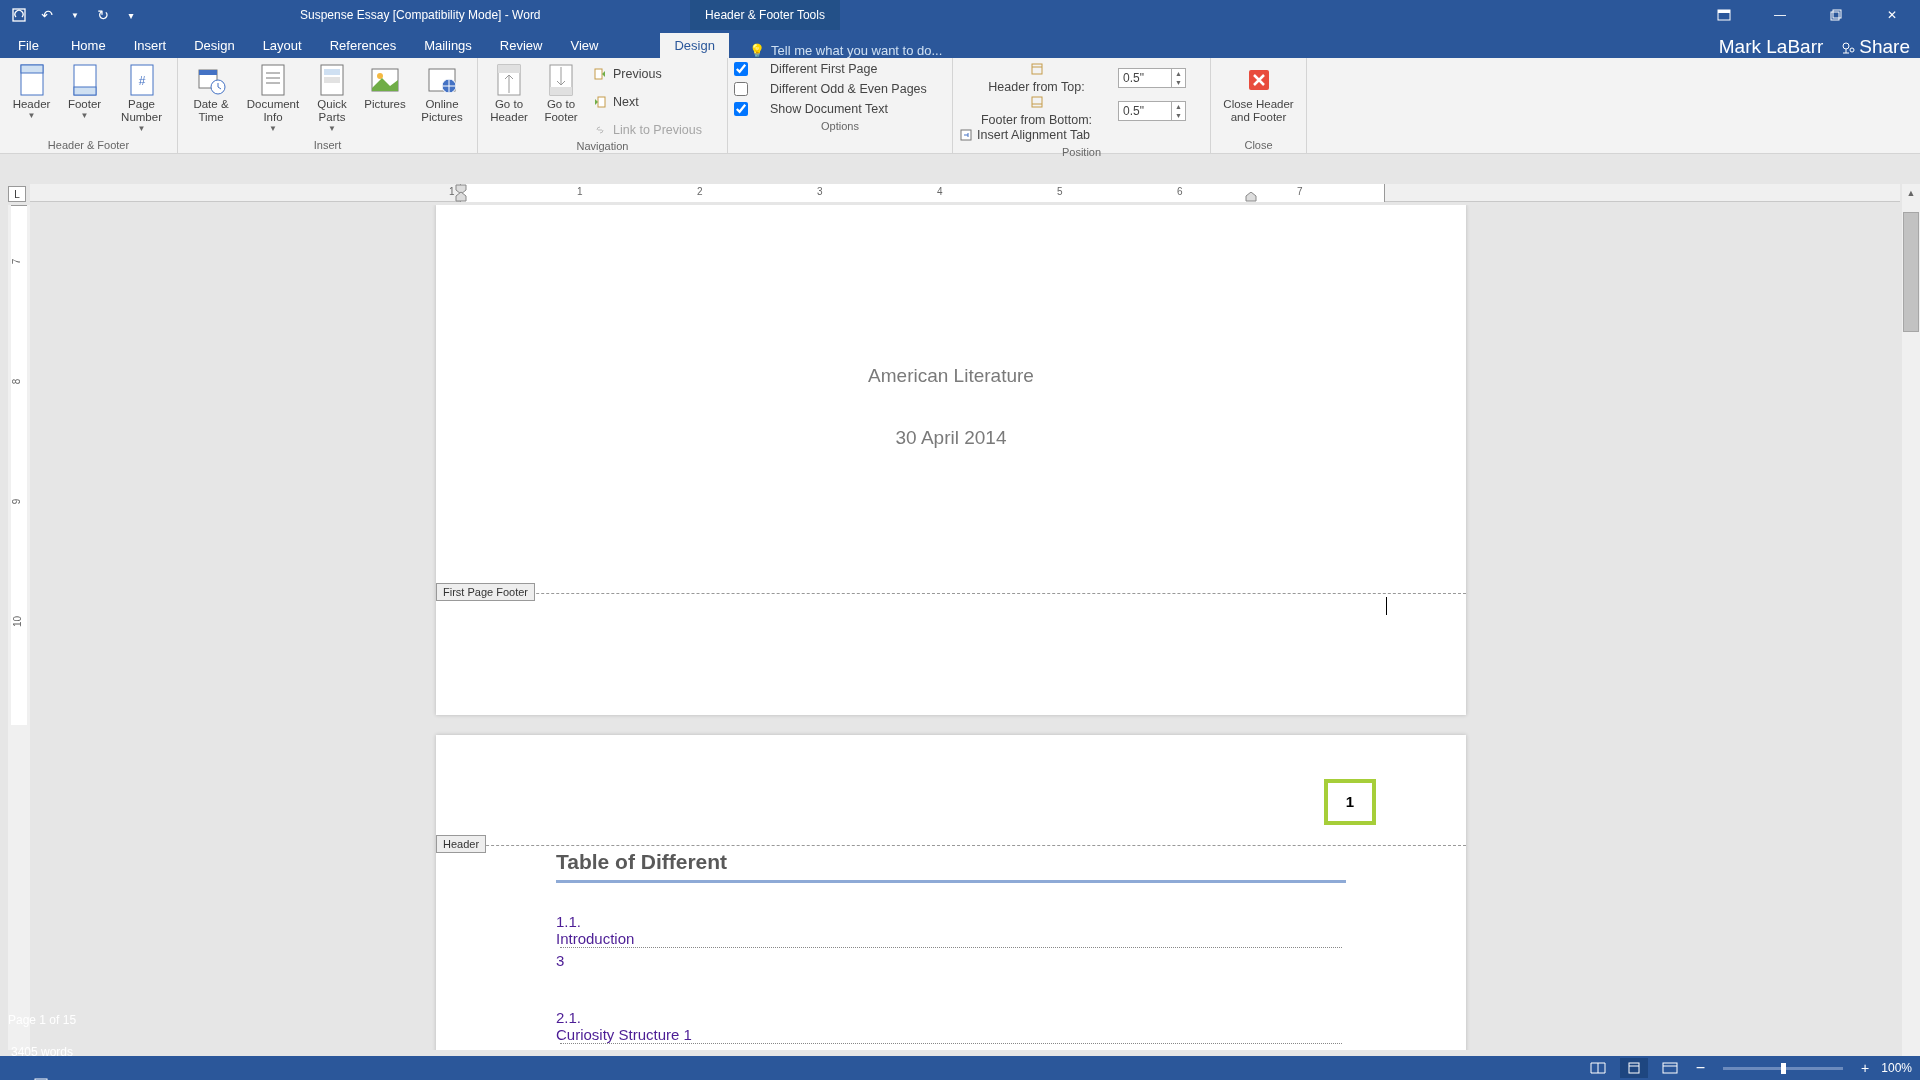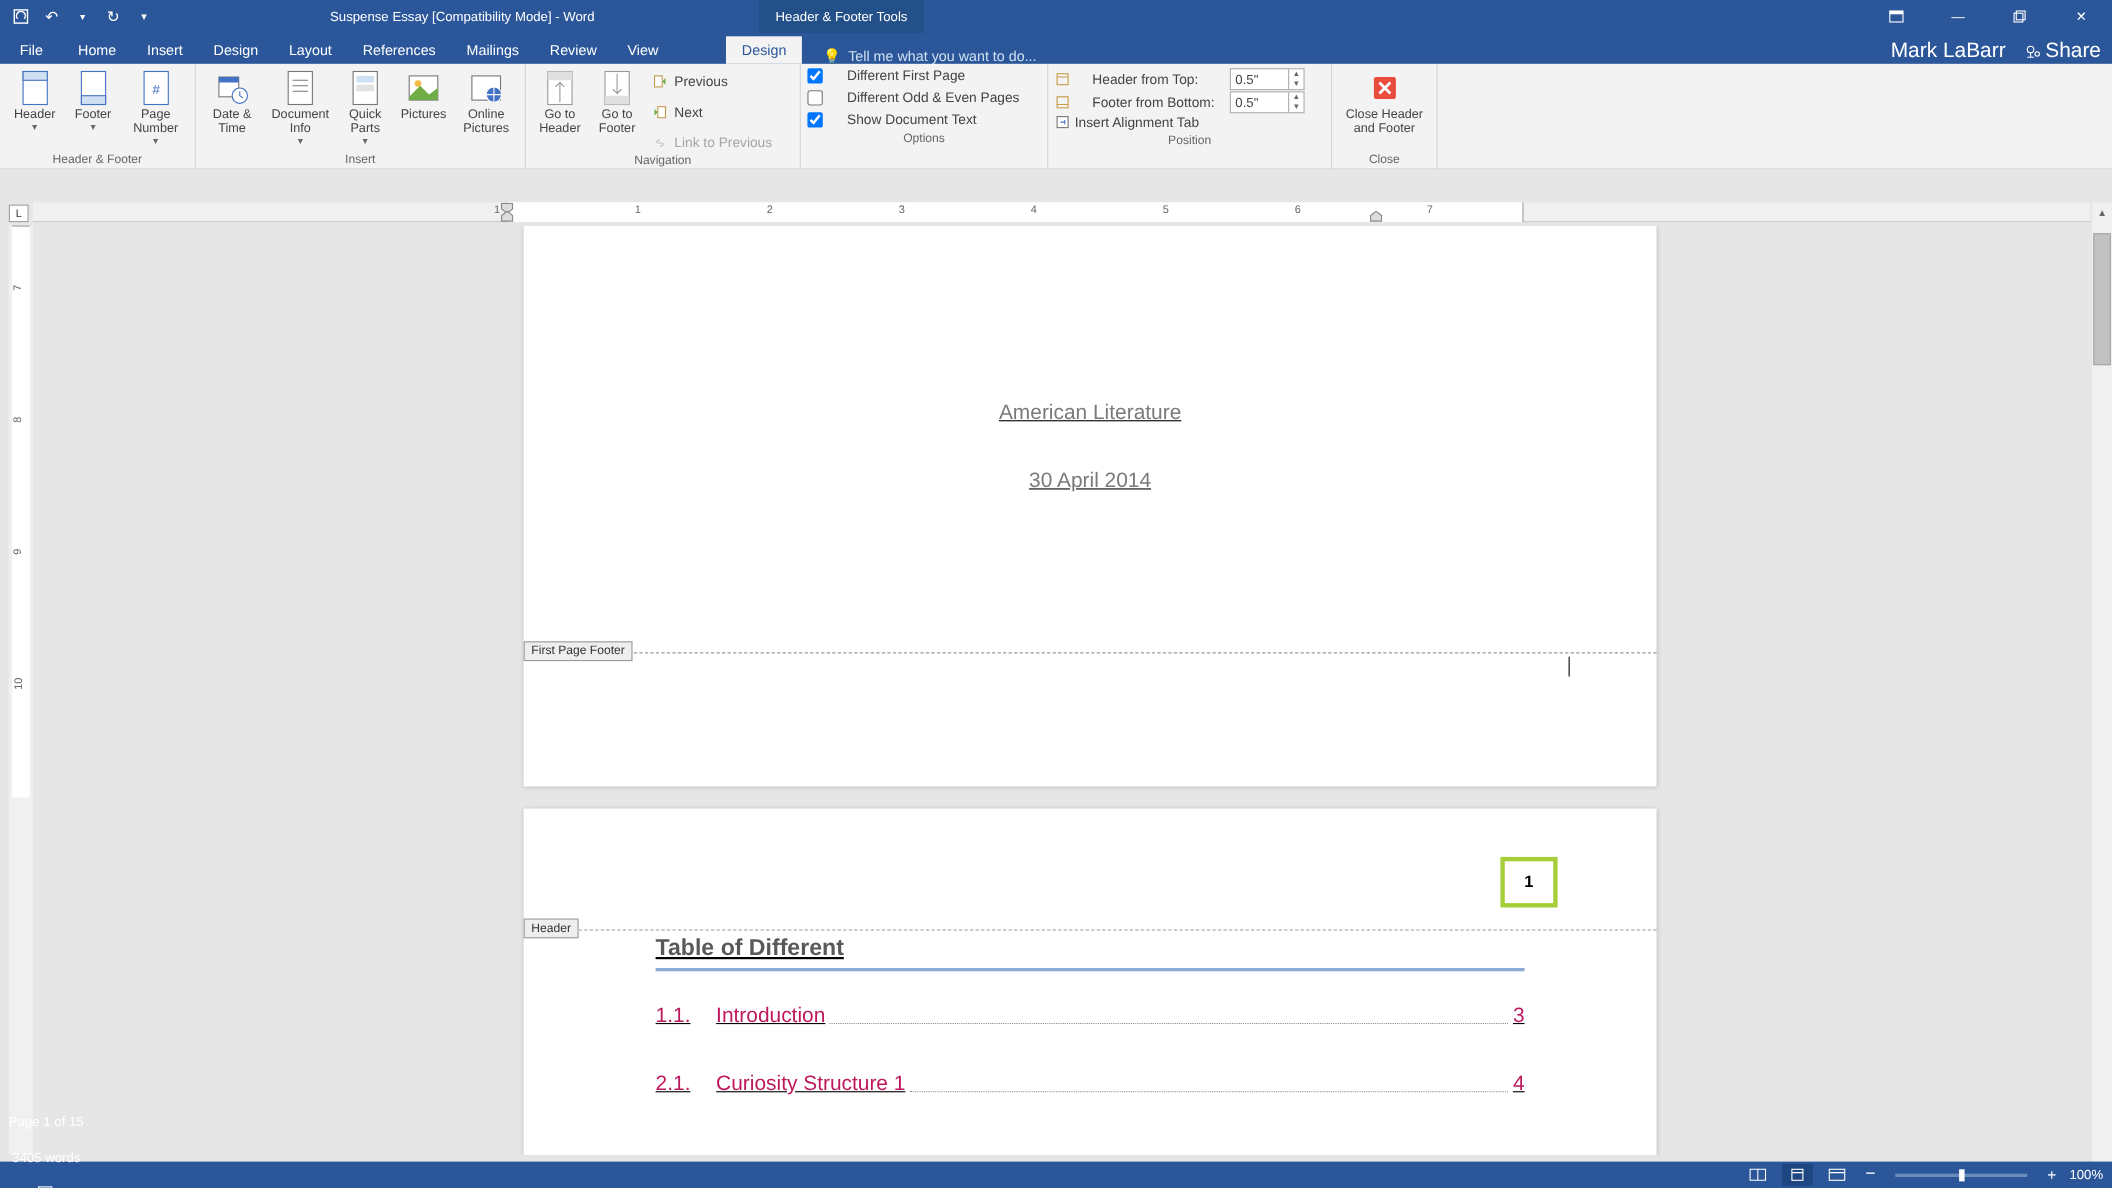--- a/index.html
+++ b/index.html
@@ -35,50 +35,50 @@
 .rbtn-sm-row { display: flex; flex-direction: column; gap: 8px; }
 .rbtn-sm { display: flex; align-items: center; gap: 5px; padding: 2px 4px; font-size: 12.5px; color: #444; cursor: pointer; }
 .rbtn-sm.disabled { color: #a6a6a6; }
 .rbtn-sm .ic { width: 16px; height: 16px; display: flex; align-items: center; justify-content: center; }
 
 .opt-col { display: flex; flex-direction: column; gap: 6px; padding: 4px 6px; }
 .opt-row { display: flex; align-items: center; gap: 22px; font-size: 12.5px; color: #444; }
 .opt-row input { width: 14px; height: 14px; }
 .pos-col { display: flex; flex-direction: column; gap: 1px; padding: 4px 6px; }
 .pos-row { display: flex; align-items: center; gap: 4px; font-size: 12.5px; color: #444; }
-.pos-row .lbl { width: 155px; display:flex; align-items:center; gap:20px; }
+.pos-row .lbl { width: 155px; display:flex; align-items:center; gap:4px;flex-direction:column; }
 .pos-row .spin { width: 68px; height: 20px; border: 1px solid #ababab; background: #fff; display: flex; align-items: center; padding-left: 4px; font-size: 12px; position: relative; }
 .pos-row .spin .updn { position: absolute; right: 0; top:0; bottom:0; width: 14px; border-left:1px solid #ababab; display:flex; flex-direction:column; }
 .pos-row .spin .updn div { flex:1; display:flex; align-items:center; justify-content:center; font-size:7px; color:#666; }
 
 
 .hruler { position: absolute; left: 30px; right: 20px; top: 184px; height: 18px; background: #f0f0f0; border-bottom: 1px solid #c8c8c8; }
 .hruler .strip { position: absolute; left: 430px; width: 925px; height: 18px; background: #fff; border-left:1px solid #999; border-right:1px solid #999; }
 .tab-sel { position:absolute; left:8px; top:186px; width:18px; height:16px; border:1px solid #999; background:#fff; font-size:10px; display:flex; align-items:center; justify-content:center; color:#333;}
 .vruler { position: absolute; left: 8px; top: 205px; bottom: 30px; width: 22px; background: #f0f0f0; }
 .vruler .strip { position:absolute; top:0; left:3px; width:16px; height:520px; background:#fff; border-top:1px solid #999;}
 
 
 .docarea { position: absolute; left: 30px; right: 20px; top: 205px; bottom: 30px; background: #e6e6e6; overflow: hidden; }
-.page { position: absolute; left: 446px; width: 1030px; background: #fff; box-shadow: 0 0 4px rgba(0,0,0,0.2); text-decoration: underline; }
+.page { position: absolute; left: 406px; width: 1030px; background: #fff; box-shadow: 0 0 4px rgba(0,0,0,0.2); }
 .page1 { top: 0; height: 510px; }
 .page2 { top: 530px; height: 520px; }
 .page .content { padding: 160px 120px 0 120px; text-align: center; color: #7a7a7a; font-family: Cambria, Georgia, serif; font-size: 19px; }
 .page .content p { margin-bottom: 40px; }
 .footer-sep { position: absolute; left: 0; right: 0; top: 388px; border-top: 1px dashed #999; }
 .footer-tag { position: absolute; left: 0; top: 378px; transform: translateY(0); background: #eee; border: 1px solid #999; font-size: 11px; padding: 2px 6px; color: #333; }
 .cursor-i { position:absolute; left: 950px; top: 392px; width: 1px; height: 18px; background: #000; }
 
 .page2 .hdr-sep { position:absolute; left:0; right:0; top:110px; border-top:1px dashed #999;}
 .page2 .hdr-tag { position:absolute; left:0; top:100px; background:#eee; border:1px solid #999; font-size:11px; padding:2px 6px; color:#333;}
 .page2 .pgnum-box { position:absolute; right: 90px; top: 44px; border: 4px solid #a6ce39; padding: 10px 18px; font-weight: bold; font-size: 15px; font-family: Calibri,sans-serif;}
 .page2 .toc { padding: 115px 120px 0 120px; font-family: Calibri, sans-serif; color: #595959; }
 .page2 .toc h2 { font-size: 21px; color: #595959; margin-bottom: 6px; }
 .page2 .toc .rule { height: 3px; background: #8eaad6; margin-bottom: 30px; width: 790px; }
-.page2 .toc .row { display: flex; font-size: 19px; margin-bottom: 40px; color:#be185d; }
+.page2 .toc .row { display: flex; font-size: 15px; margin-bottom: 40px; color:#4c1d95;flex-direction:column; }
 .page2 .toc .row .num { width: 55px; }
 .page2 .toc .row .title { }
 .page2 .toc .row .dots { flex:1; border-bottom: 1px dotted #888; margin: 0 4px 4px 4px; }
 .page2 .toc .row .pg { }
 
 
 .statusbar { position: absolute; left: 0; right: 0; bottom: 0; height: 24px; background: #2b579a; color: #fff; font-size: 12px; display: flex; align-items: center; padding: 0 8px; }
 .statusbar .left { display: flex; gap: 18px; align-items:center;flex-direction:column; }
 .statusbar .right { margin-left: auto; display: flex; align-items: center; gap: 8px; }
 .viewbtn { width: 28px; height: 20px; display:flex; align-items:center; justify-content:center; }

